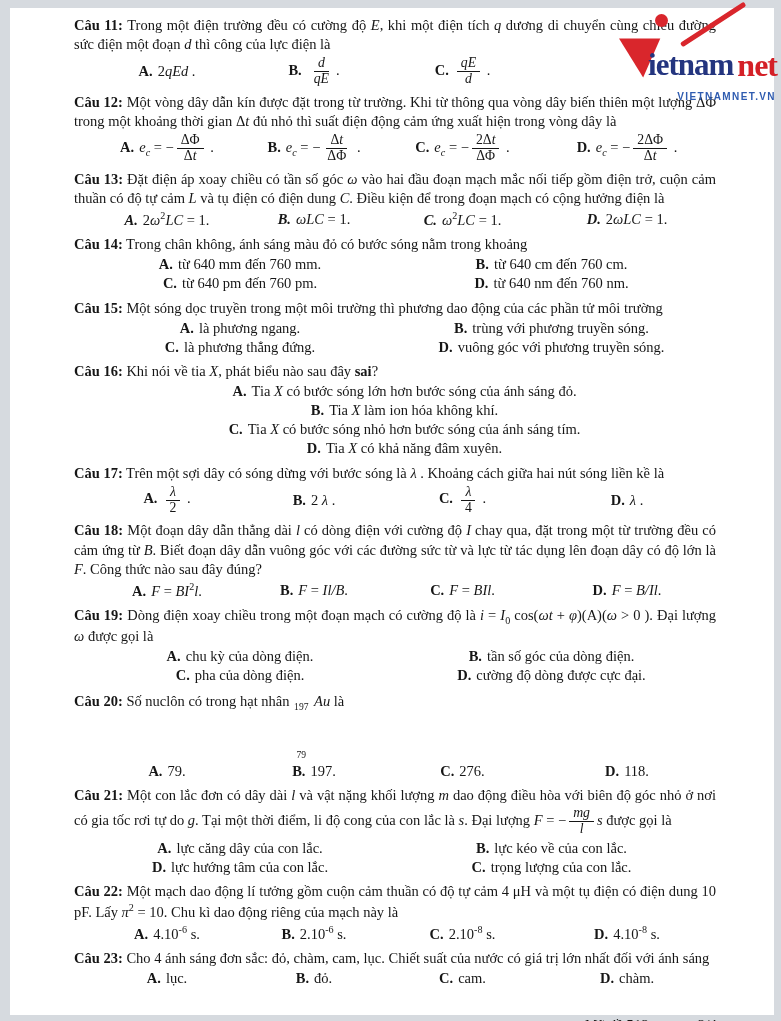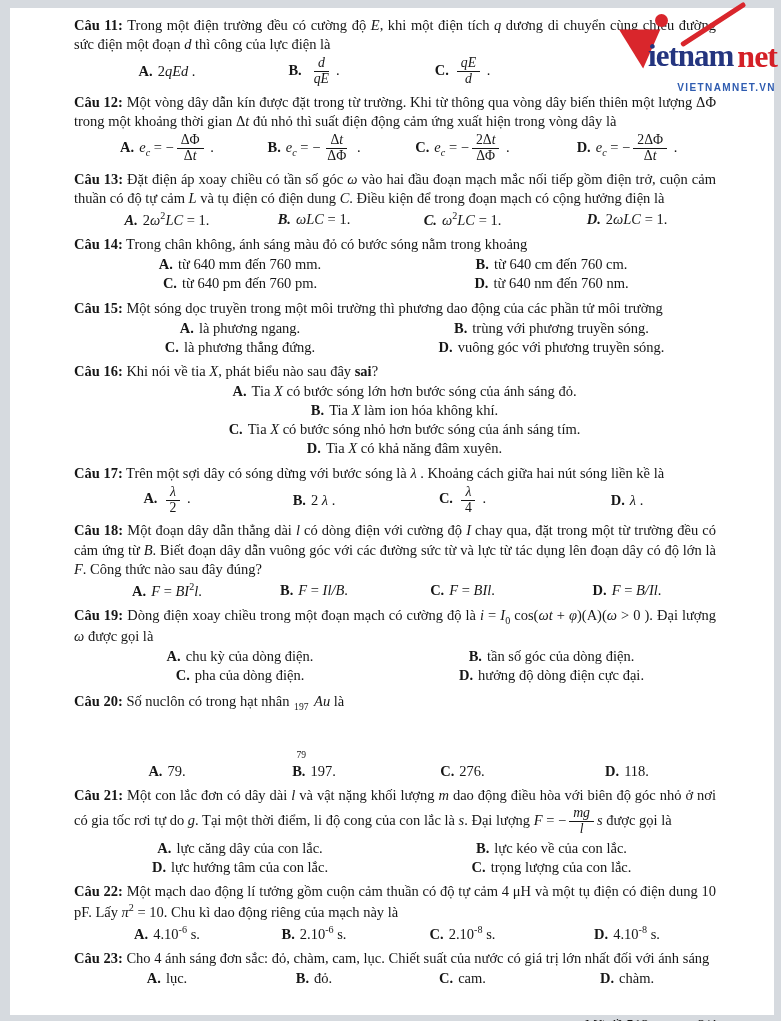--- a/index.html
+++ b/index.html
@@ -33,21 +33,21 @@
   .frac .fn{border-bottom:1px solid #161616;padding:0 4px;}
   .frac .fd{padding:0 4px;}
   .stk{
     display:inline-flex;flex-direction:column;align-items:center;
     font-size:0.66em;line-height:1.12;vertical-align:-0.45em;margin:12px 2px 0 1px;gap:37px;
   }
   .footer{
     text-align:right;font-style:italic;margin-top:28px;font-size:15px;
   }
   
-  .logo{position:absolute;top:23px;right:4px;width:158px;z-index:5;}
+  .logo{position:absolute;top:32px;right:4px;width:158px;z-index:5;}
   .logo-main{display:flex;align-items:flex-end;justify-content:flex-end;}
   .logo-v{margin-right:-13px;margin-bottom:-2px;}
   .logo-t1{
     font-weight:bold;font-size:31px;line-height:34px;letter-spacing:-1px;
     color:#24357f;font-family:"Liberation Serif",serif;
   }
   .logo-t2{
     font-weight:bold;font-size:32px;line-height:34px;letter-spacing:-1px;
     color:#d42027;margin-left:4px;font-family:"Liberation Serif",serif;
   }
@@ -164,21 +164,21 @@
           <div class="opt"><span class="opt-label">C.</span><span class="opt-text"><i>F</i> = <i>BIl</i>.</span></div>
           <div class="opt"><span class="opt-label">D.</span><span class="opt-text"><i>F</i> = <i>B/Il</i>.</span></div>
         </div>
       </div>
       <div class="question">
         <div class="stem"><b>Câu 19:</b> Dòng điện xoay chiều trong một đoạn mạch có cường độ là <i>i</i> = <i>I</i><sub>0</sub> cos(<i>ωt</i> + <i>φ</i>)(A)(<i>ω</i> &gt; 0 ). Đại lượng <i>ω</i> được gọi là</div>
         <div class="options cols2">
           <div class="opt"><span class="opt-label">A.</span><span class="opt-text">chu kỳ của dòng điện.</span></div>
           <div class="opt"><span class="opt-label">B.</span><span class="opt-text">tần số góc của dòng điện.</span></div>
           <div class="opt"><span class="opt-label">C.</span><span class="opt-text">pha của dòng điện.</span></div>
-          <div class="opt"><span class="opt-label">D.</span><span class="opt-text">hưởng độ dòng điện cực đại.</span></div>
+          <div class="opt"><span class="opt-label">D.</span><span class="opt-text">cường độ dòng được cực đại.</span></div>
         </div>
       </div>
       <div class="question">
         <div class="stem"><b>Câu 20:</b> Số nuclôn có trong hạt nhân <span class="stk">
             <span>197</span>
             <span>79</span>
           </span> <i>Au</i> là</div>
         <div class="options row4">
           <div class="opt"><span class="opt-label">A.</span><span class="opt-text">79.</span></div>
           <div class="opt"><span class="opt-label">B.</span><span class="opt-text">197.</span></div>

